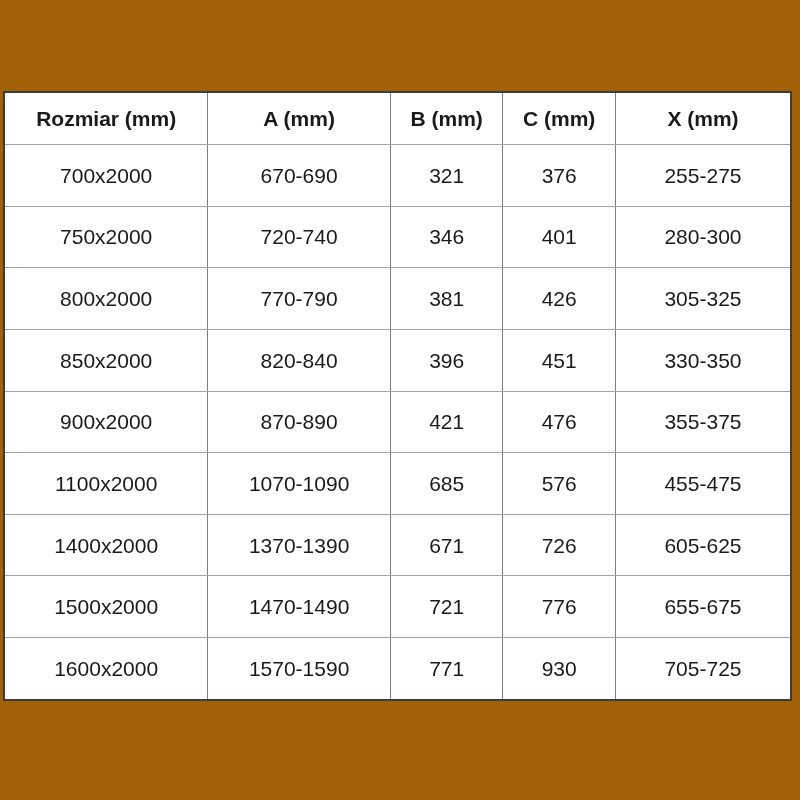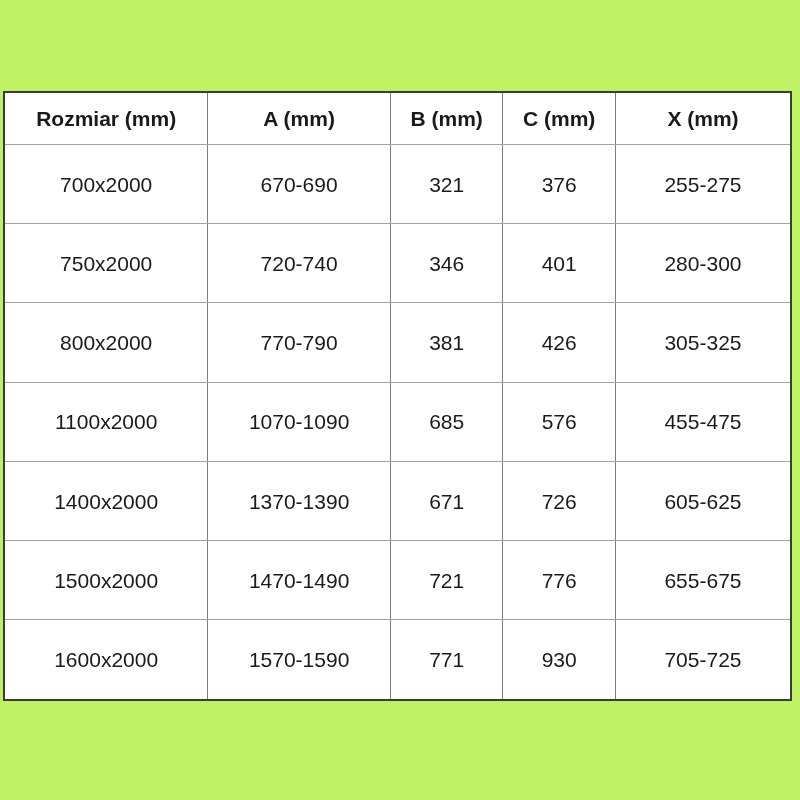--- a/index.html
+++ b/index.html
@@ -11,21 +11,21 @@
     width: 800px;
     height: 800px;
     font-family: "Liberation Sans", sans-serif;
     color: #1a1a1a;
     overflow: hidden;
   }
   .page {
     position: relative;
     width: 800px;
     height: 800px;
-    background: #bef264;
+    background: #a16207;
   }
   table.size-table {
     position: absolute;
     left: 3px;
     top: 91px;
     width: 789px;
     height: 610px;
     border-collapse: collapse;
     table-layout: fixed;
     border: 2px solid #3b3b3b;
@@ -93,20 +93,34 @@
           <td>280-300</td>
         </tr>
         <tr>
           <td>800x2000</td>
           <td>770-790</td>
           <td>381</td>
           <td>426</td>
           <td>305-325</td>
         </tr>
         <tr>
+          <td>850x2000</td>
+          <td>820-840</td>
+          <td>396</td>
+          <td>451</td>
+          <td>330-350</td>
+        </tr>
+        <tr>
+          <td>900x2000</td>
+          <td>870-890</td>
+          <td>421</td>
+          <td>476</td>
+          <td>355-375</td>
+        </tr>
+        <tr>
           <td>1100x2000</td>
           <td>1070-1090</td>
           <td>685</td>
           <td>576</td>
           <td>455-475</td>
         </tr>
         <tr>
           <td>1400x2000</td>
           <td>1370-1390</td>
           <td>671</td>

